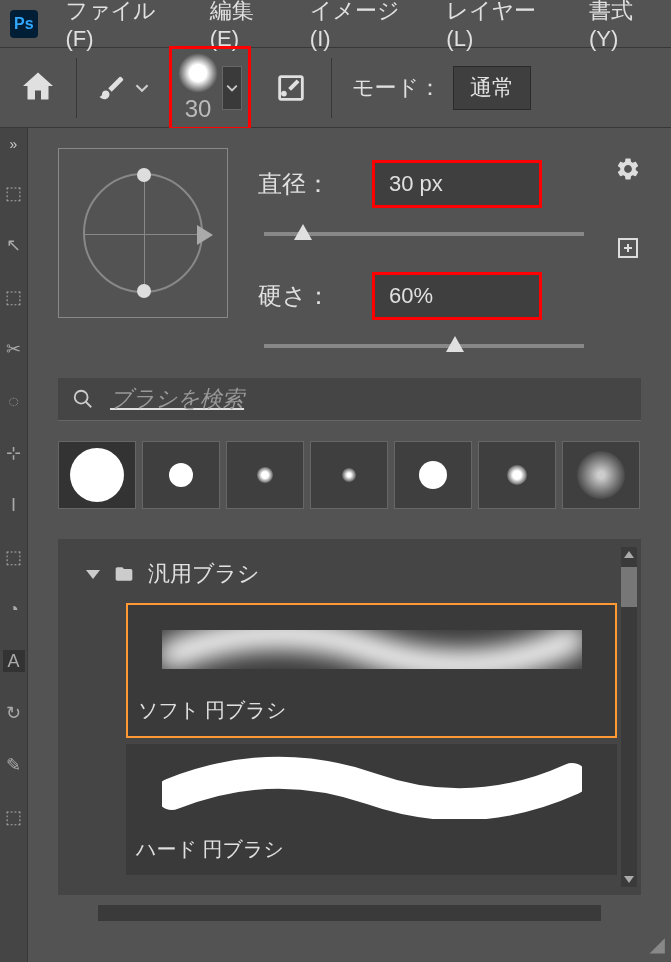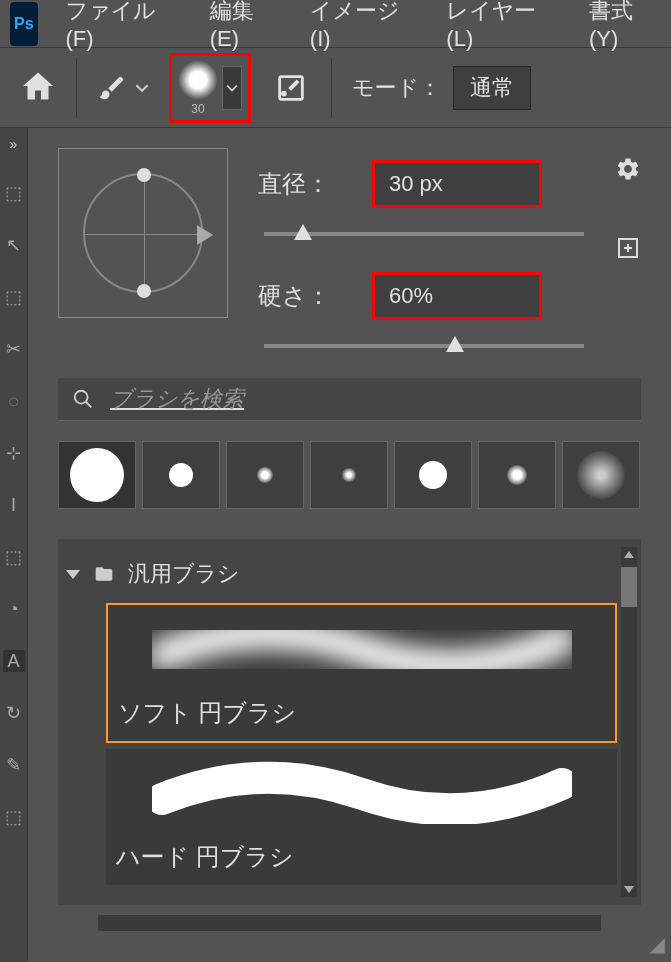--- a/index.html
+++ b/index.html
@@ -17,21 +17,21 @@
       background: #535353;
       display: flex;
       align-items: center;
       padding: 0 10px;
       gap: 28px;
       font-size: 22px;
       border-bottom: 1px solid #383838;
     }
     .ps-logo {
       width: 28px;
-      height: 44px;
+      height: 28px;
       background: #001e36;
       color: #31a8ff;
       font-weight: bold;
       font-size: 16px;
       display: flex;
       align-items: center;
       justify-content: center;
       border-radius: 4px;
     }
     .menu-item { cursor: pointer; }
@@ -59,21 +59,21 @@
       flex-direction: column;
       align-items: center;
       gap: 2px;
     }
     .brush-soft-dot {
       width: 40px;
       height: 40px;
       border-radius: 50%;
       background: radial-gradient(circle, #fff 30%, rgba(255,255,255,0) 70%);
     }
-    .brush-size-num { font-size: 12px; color: #bbb; }
+    .brush-size-num { font-size: 24px; color: #bbb; }
     .dropdown-arrow {
       width: 20px;
       height: 44px;
       background: #3a3a3a;
       border: 1px solid #666;
       display: flex;
       align-items: center;
       justify-content: center;
     }
     .brush-panel-icon {
@@ -281,21 +281,21 @@
       display: flex;
       align-items: center;
       justify-content: center;
       cursor: pointer;
     }
     .thumb.selected { background: #333; }
     .tc { border-radius: 50%; background: #fff; }
     .brush-list {
       background: #454545;
       position: relative;
-      padding: 14px 24px 14px 8px;
+      padding: 14px 24px 14px 28px;
       margin-top: 24px;
     }
     .folder-header {
       display: flex;
       align-items: center;
       gap: 12px;
       font-size: 22px;
       padding: 6px 0 14px 0;
       cursor: pointer;
     }
@@ -316,21 +316,21 @@
     }
     .brush-stroke-preview {
       height: 80px;
       background: #3a3a3a;
       display: flex;
       align-items: center;
       justify-content: center;
       overflow: hidden;
     }
     .brush-item-label {
-      font-size: 24px;
+      font-size: 20px;
       padding: 12px 10px;
       background: #3a3a3a;
     }
     .scrollbar-v {
       position: absolute;
       right: 4px;
       top: 8px;
       width: 16px;
       height: calc(100% - 16px);
       background: #3a3a3a;

